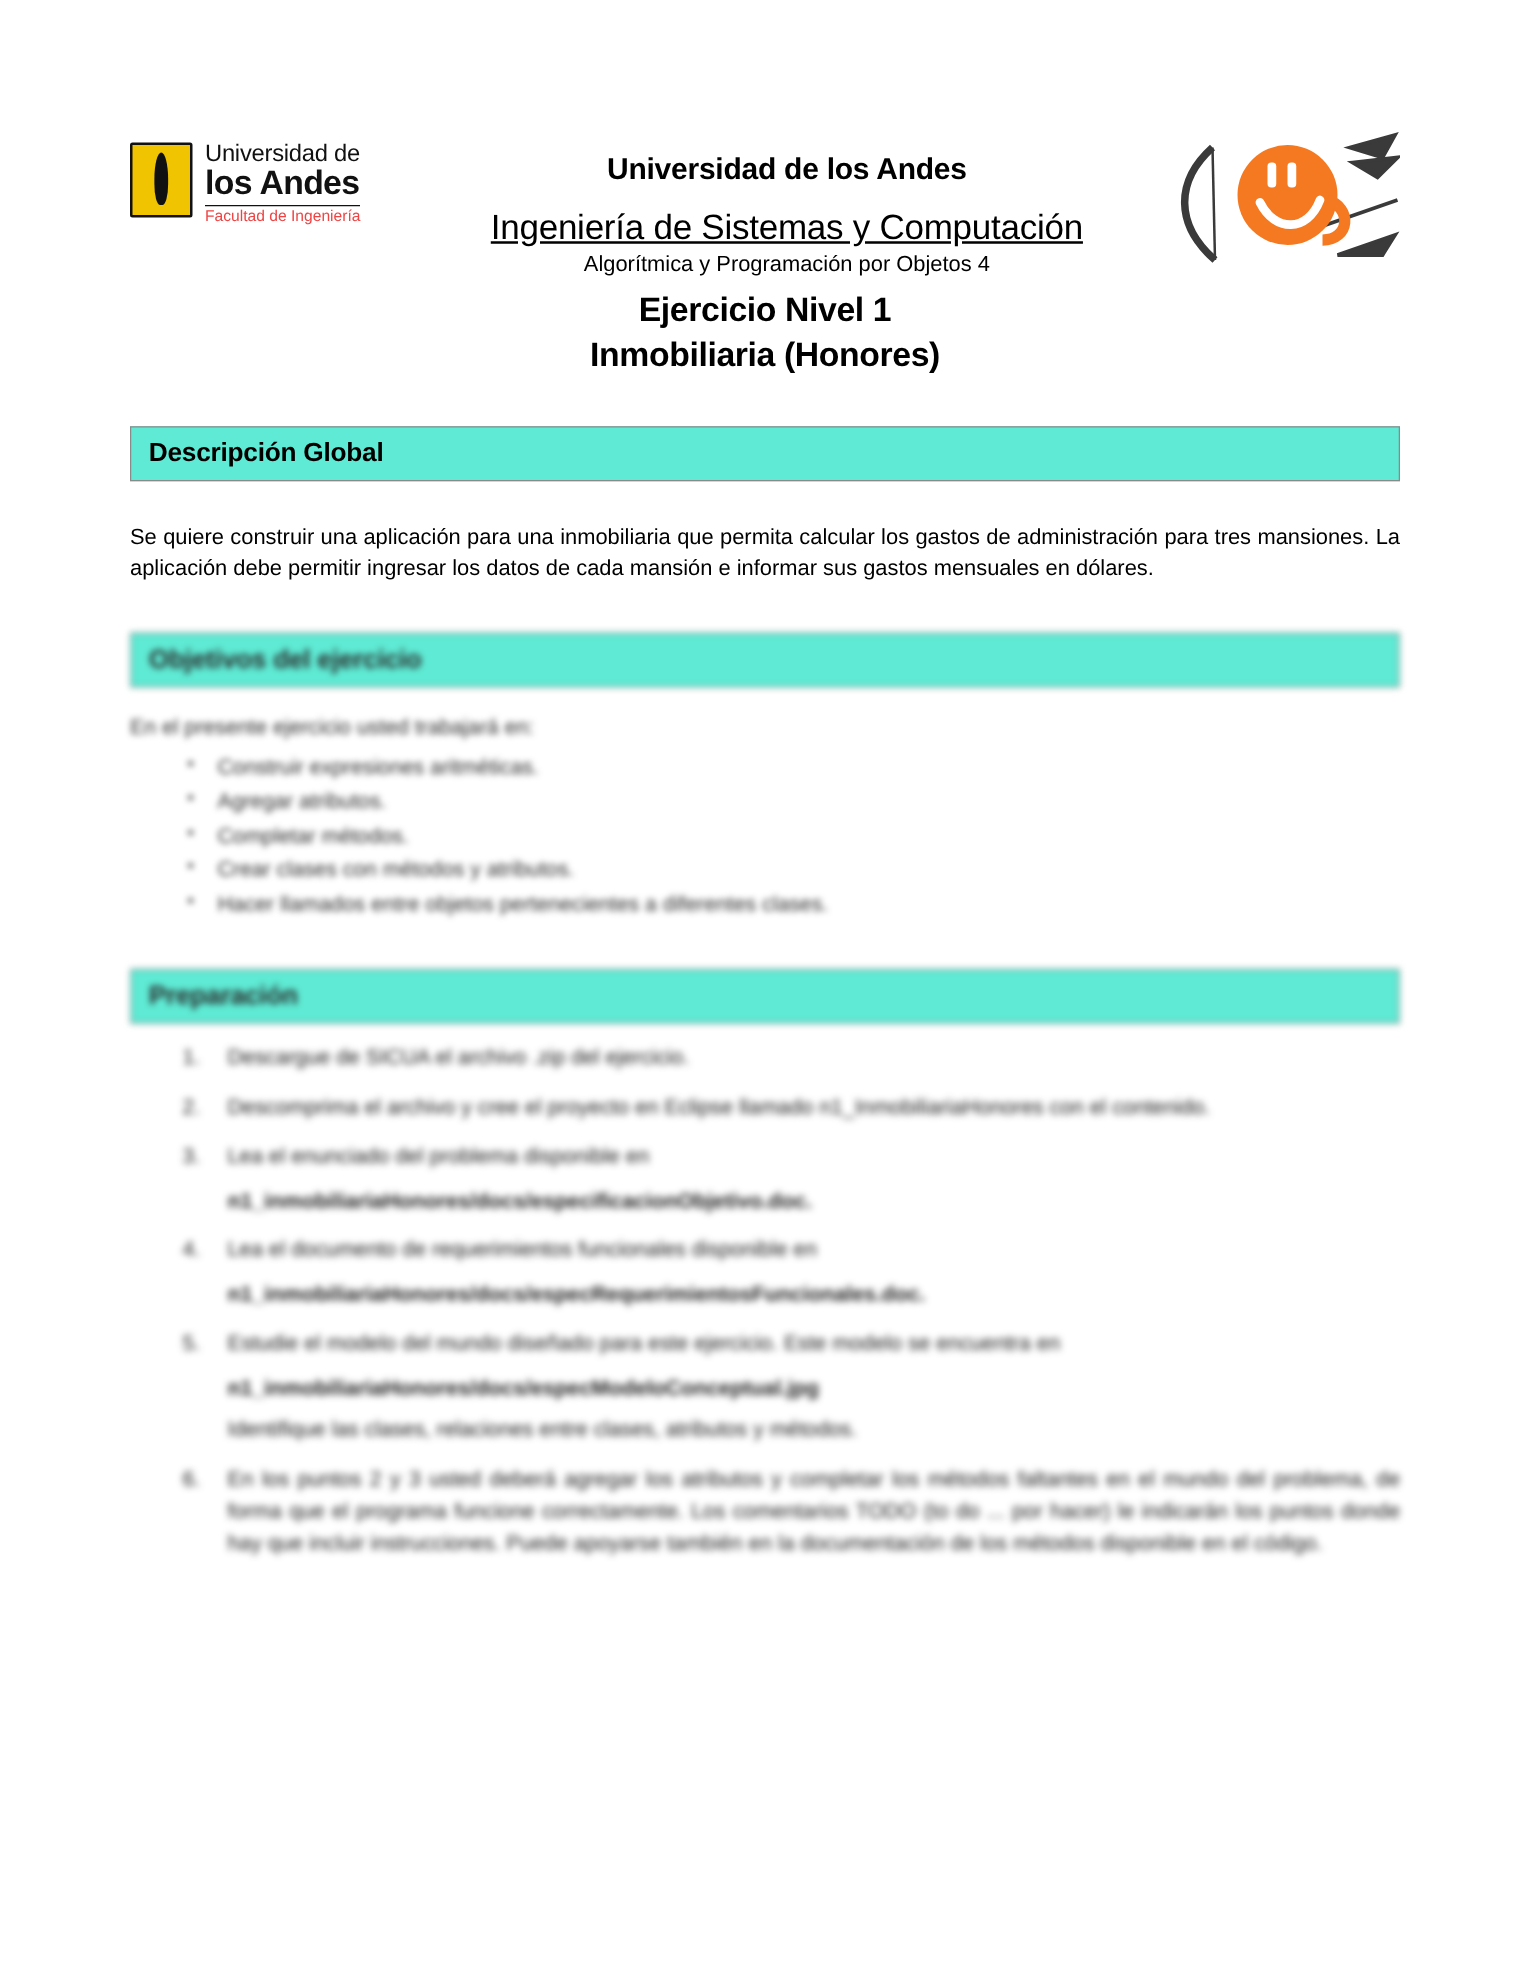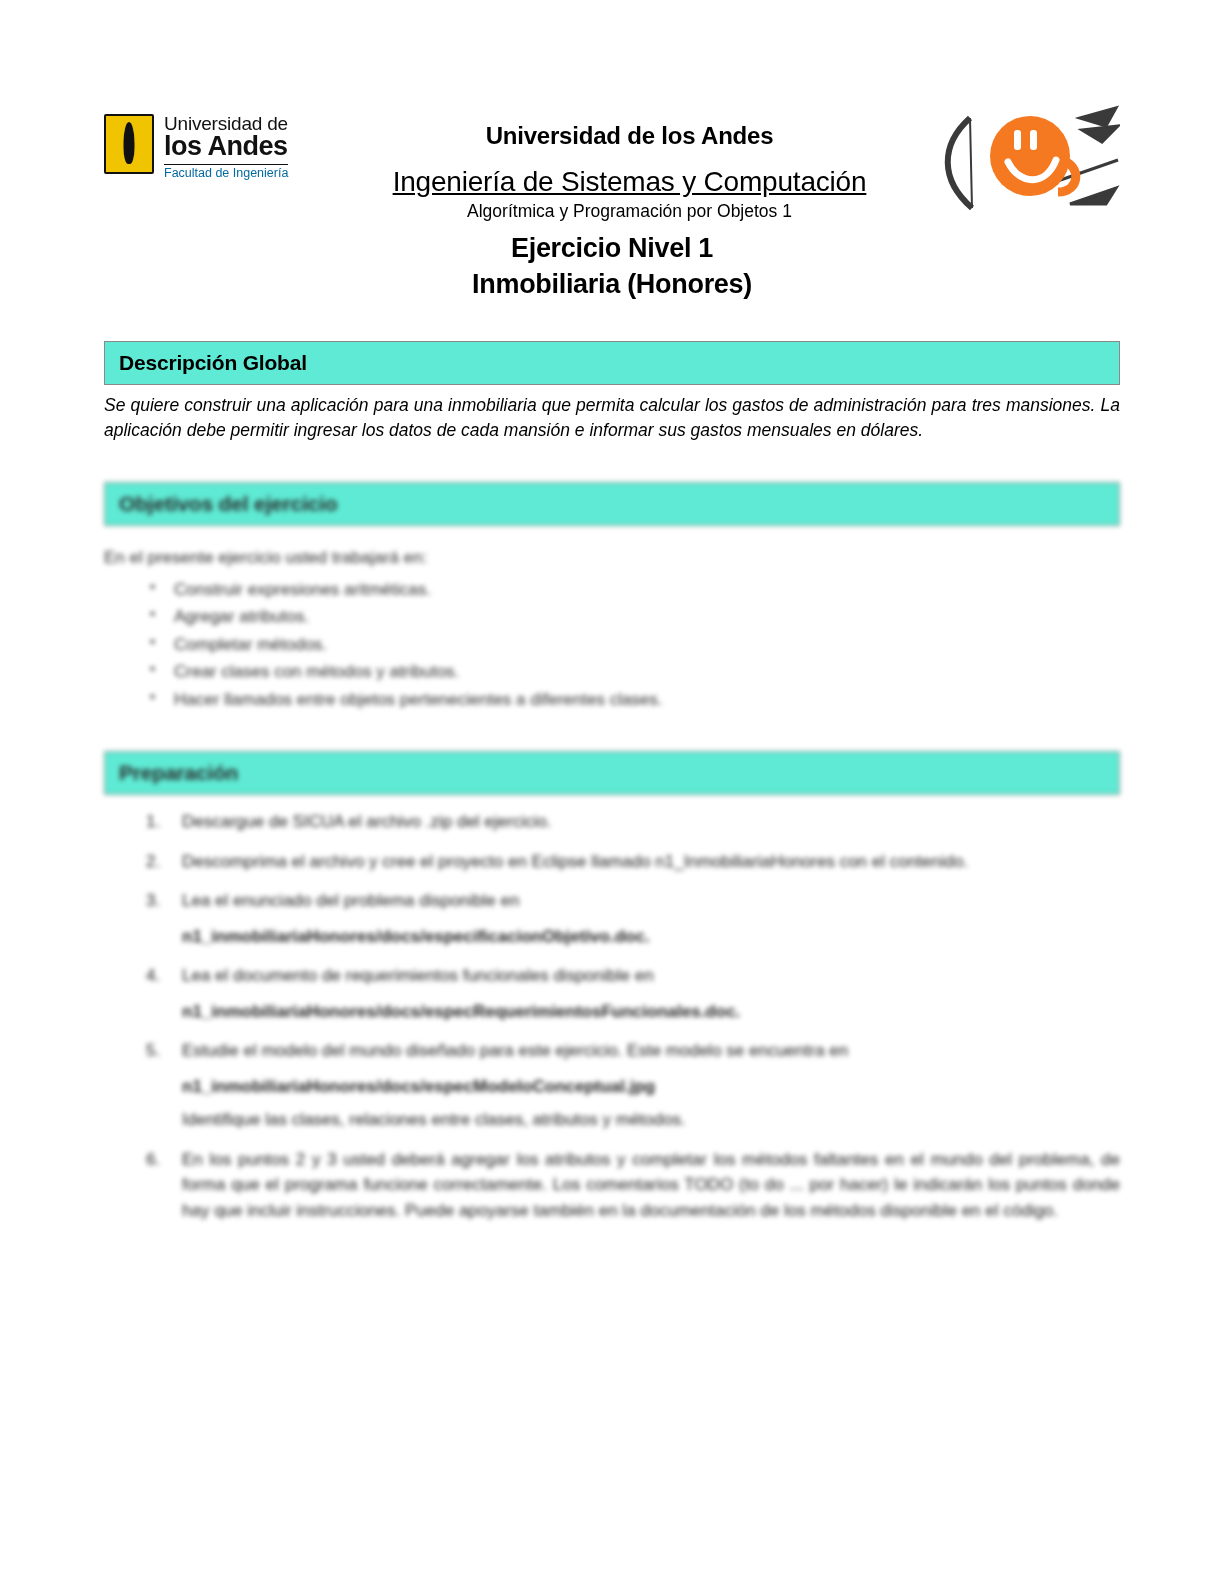--- a/index.html
+++ b/index.html
@@ -70,21 +70,21 @@
     font-size: 27px;
     font-weight: bold;
     color: #111;
     letter-spacing: -0.5px;
   }
   .logo-rule {
     border-top: 1.5px solid #111;
     margin-top: 3px;
     padding-top: 2px;
     font-size: 12.5px;
-    color: #0369a1;
+    color: #ef4444;
   }
 
   .title-block {
     flex: 1;
     text-align: center;
     padding-top: 22px;
   }
   .univ-title {
     font-size: 24px;
     font-weight: bold;
@@ -129,22 +129,21 @@
   }
   .section-bar.blurred {
     color: #2a2a2a;
     filter: blur(2.6px);
   }
 
   .para {
     font-size: 17.5px;
     line-height: 1.45;
     text-align: justify;
-    margin-top: 8px;
-    font-style: italic;
+    margin-top: 32px;
   }
 
   
   .blurred-block {
     filter: blur(2.7px);
     color: #2e2e2e;
   }
   .blurred-strong {
     filter: blur(2.9px);
     color: #202020;
@@ -213,21 +212,21 @@
       <div class="logo-text">
         <div class="logo-line1">Universidad de</div>
         <div class="logo-line2">los Andes</div>
         <div class="logo-rule">Facultad de Ingeniería</div>
       </div>
     </div>
 
     <div class="title-block">
       <div class="univ-title">Universidad de los Andes</div>
       <div class="dept-title">Ingeniería de Sistemas y Computación</div>
-      <div class="course-title">Algorítmica y Programación por Objetos 1</div>
+      <div class="course-title">Algorítmica y Programación por Objetos 4</div>
     </div>
 
     <div class="mascot">
       <svg width="190" height="120" viewBox="0 0 190 120" xmlns="http://www.w3.org/2000/svg">
 
         <g stroke="#3a3a3a" stroke-width="3" fill="#3a3a3a">
           <path d="M150 18 L186 8 L176 26 Z"></path>
           <path d="M152 30 L188 26 L172 42 Z"></path>
           <path d="M96 92 L188 60" stroke-width="3" fill="none"></path>
           <path d="M140 104 L186 88 L176 104 Z"></path>

